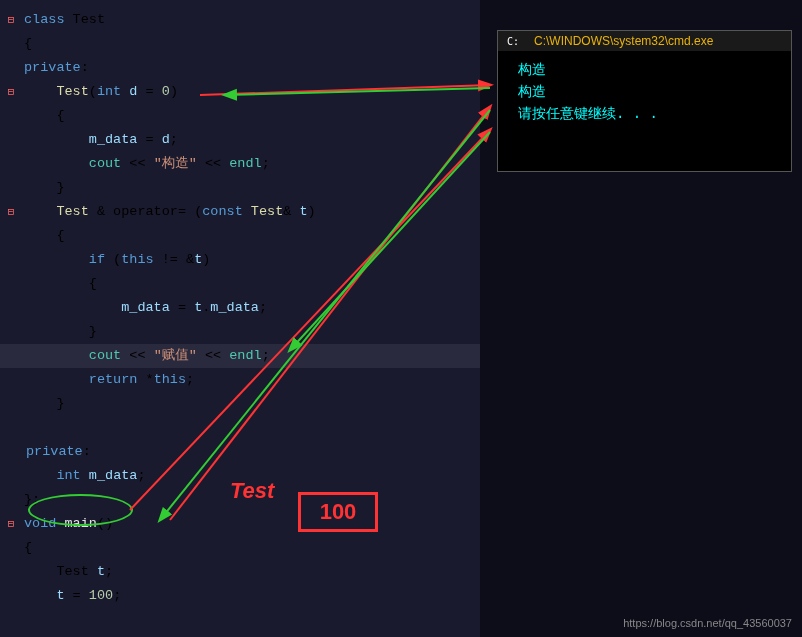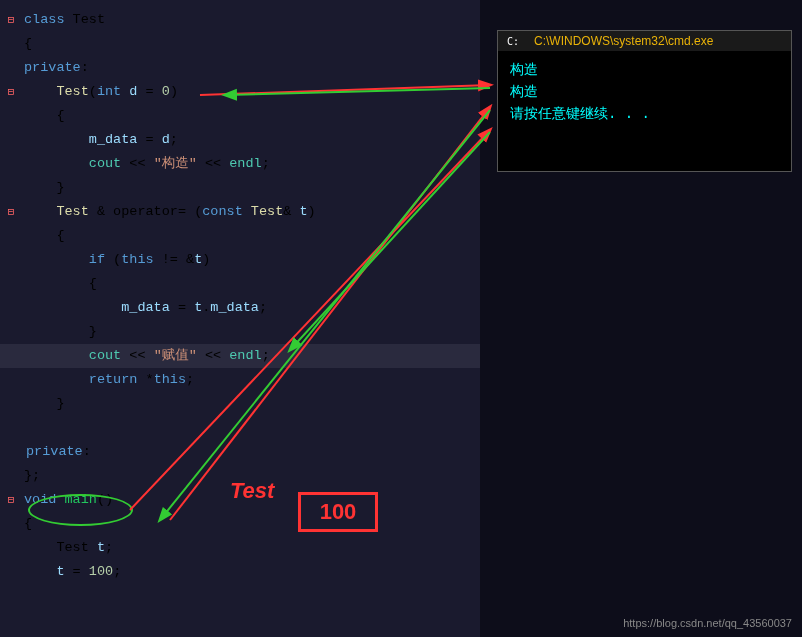--- a/index.html
+++ b/index.html
@@ -72,21 +72,21 @@
       font-family: 'Segoe UI', sans-serif;
       margin-left: 8px;
     }
 
     .cmd-icon {
       width: 14px;
       height: 14px;
     }
 
     .cmd-body {
-      padding: 8px 12px;
+      padding: 8px 20px;
       min-height: 120px;
     }
 
     .cmd-output-line {
       font-size: 14px;
       line-height: 22px;
       color: #00ffff;
       font-family: 'Courier New', Courier, monospace;
     }
 
@@ -180,22 +180,23 @@
     <div class="code-line"><span class="line-indicator"></span><span style="margin-left: 6px;">    {</span></div>
     <div class="code-line"><span class="line-indicator"></span><span style="margin-left: 6px; text-align: right;">        <span style="color:#569cd6">if</span> (<span style="color:#569cd6">this</span> != &amp;<span style="color:#9cdcfe">t</span>)</span></div>
     <div class="code-line"><span class="line-indicator"></span><span style="margin-left: 6px;">        {</span></div>
     <div class="code-line"><span class="line-indicator"></span><span style="margin-left: 6px;">            <span style="color:#9cdcfe">m_data</span> = <span style="color:#9cdcfe">t</span>.<span style="color:#9cdcfe">m_data</span>;</span></div>
     <div class="code-line"><span class="line-indicator"></span><span style="margin-left: 6px;">        }</span></div>
     <div class="code-line highlighted"><span class="line-indicator"></span><span style="margin-left: 6px;">        <span style="color:#4ec9b0">cout</span> &lt;&lt; <span style="color:#ce9178">"赋值"</span> &lt;&lt; <span style="color:#4ec9b0">endl</span>;</span></div>
     <div class="code-line"><span class="line-indicator"></span><span style="margin-left: 6px;">        <span style="color:#569cd6">return</span> *<span style="color:#569cd6">this</span>;</span></div>
     <div class="code-line"><span class="line-indicator"></span><span style="margin-left: 6px;">    }</span></div>
     <div class="code-line"><span class="line-indicator"></span><span style="margin-left: 6px;">&nbsp;</span></div>
     <div class="code-line"><span class="line-indicator"></span><span style="margin-left: 8px;"><span style="color:#569cd6">private</span>:</span></div>
+    <div class="code-line"><span class="line-indicator"></span><span style="margin-left: 6px;">    <span style="color:#569cd6">int</span> <span style="color:#9cdcfe">m_data</span>;</span></div>
     <div class="code-line"><span class="line-indicator"></span><span style="margin-left: 6px;">};</span></div>
-    <div class="code-line"><span class="line-indicator minus">⊟</span><span style="margin-left: 6px;"><span style="color:#569cd6">void</span> <span style="color:#22c55e">main</span>()</span></div>
+    <div class="code-line"><span class="line-indicator minus">⊟</span><span style="margin-left: 6px;"><span style="color:#569cd6">void</span> <span style="color:#e5e5e5">main</span>()</span></div>
     <div class="code-line"><span class="line-indicator"></span><span style="margin-left: 6px;">{</span></div>
     <div class="code-line"><span class="line-indicator"></span><span style="margin-left: 6px;">    Test <span style="color:#9cdcfe">t</span>;</span></div>
     <div class="code-line"><span class="line-indicator"></span><span style="margin-left: 6px;">    <span style="color:#9cdcfe">t</span> = <span style="color:#b5cea8">100</span>;</span></div>
     <div class="code-line"><span class="line-indicator"></span><span style="margin-left: 6px;">&nbsp;</span></div>
   </div>
 
 <div class="cmd-window">
   <div class="cmd-titlebar">
     <svg class="cmd-icon" viewBox="0 0 14 14" xmlns="http://www.w3.org/2000/svg">
       <rect width="14" height="14" fill="#1a1a1a"></rect>

